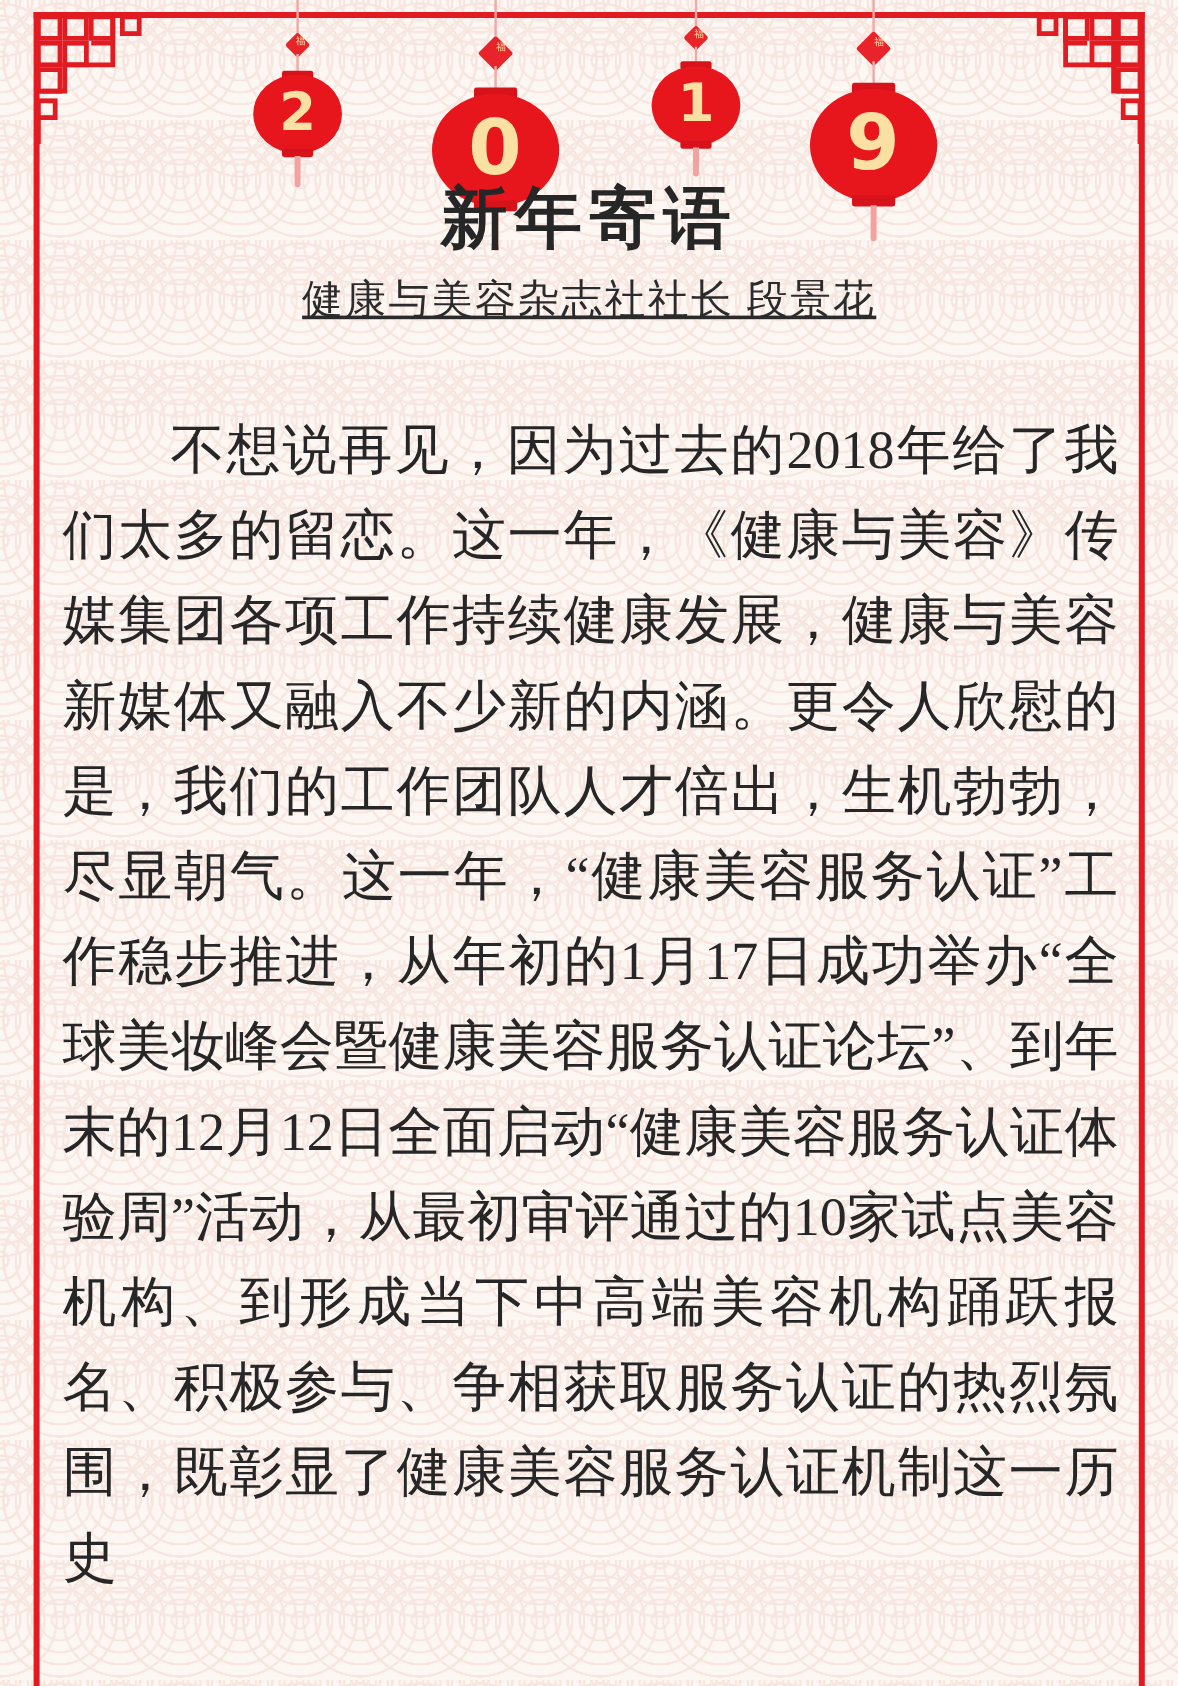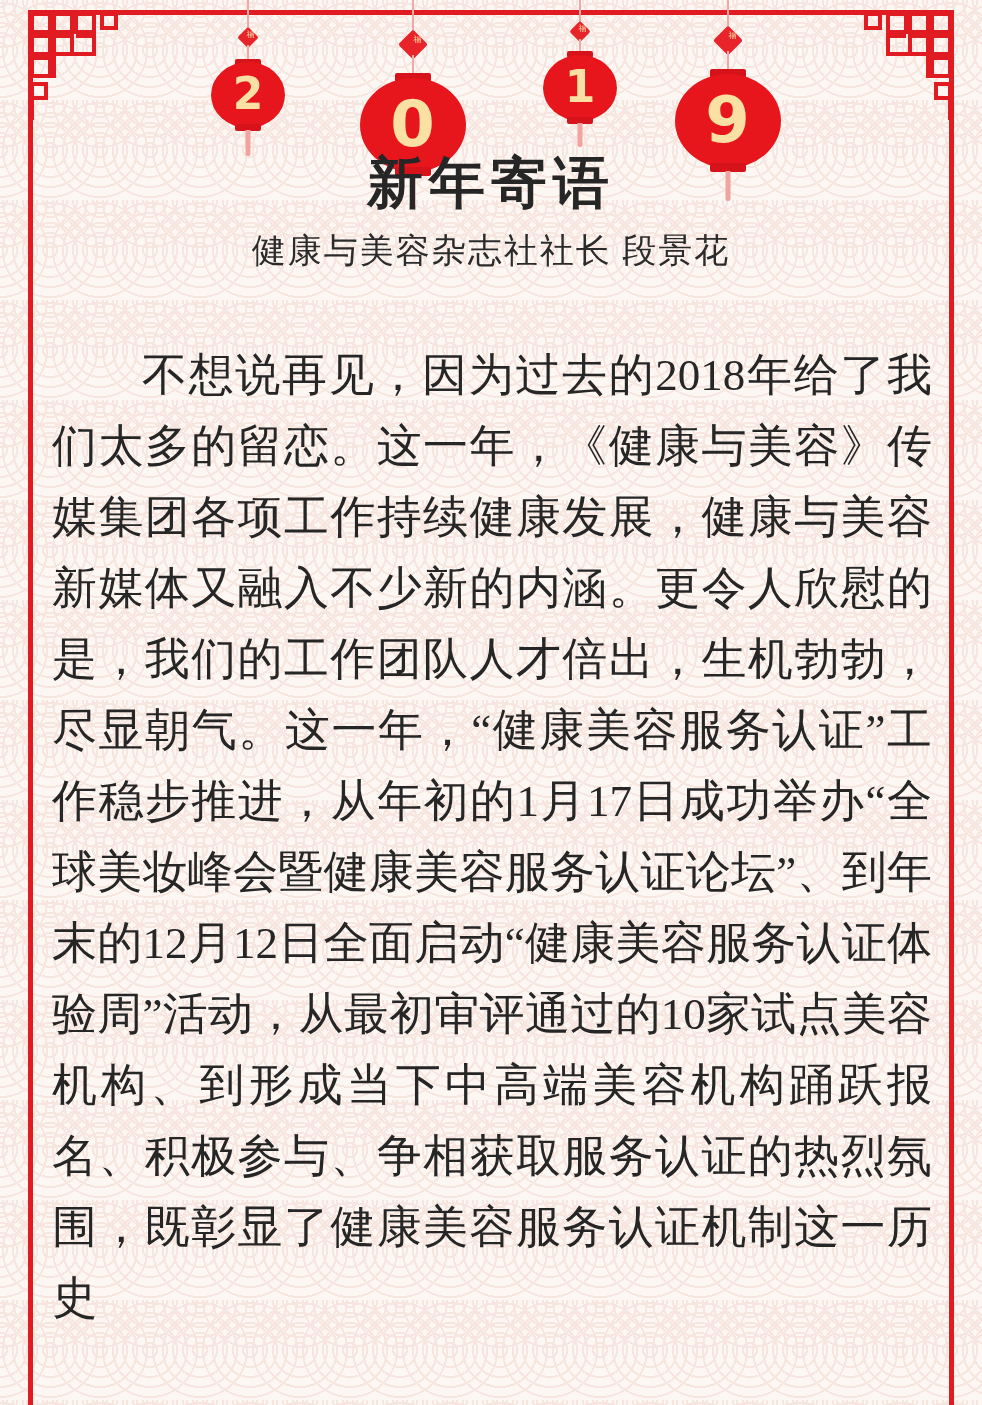--- a/index.html
+++ b/index.html
@@ -161,20 +161,21 @@
     position: absolute;
     left: 0;
     top: 231px;
     width: 982px;
     text-align: center;
     font-family: "Liberation Serif", "DejaVu Serif", serif;
     font-size: 34px;
     color: #2b2b2b;
     letter-spacing: 2px;
     line-height: 1.2;
+    text-decoration: underline;
   }
 
   
   .body-text {
     position: absolute;
     left: 52px;
     top: 340px;
     width: 880px;
     font-family: "Liberation Serif", "DejaVu Serif", serif;
     font-size: 45px;

